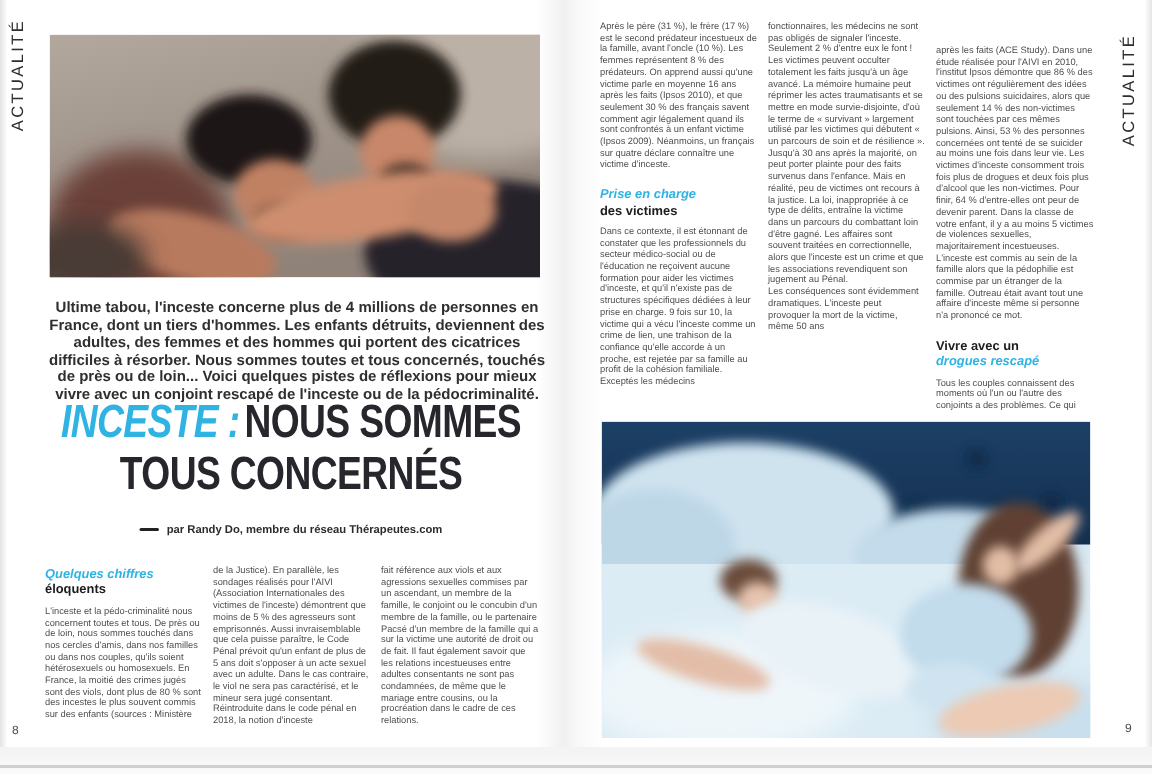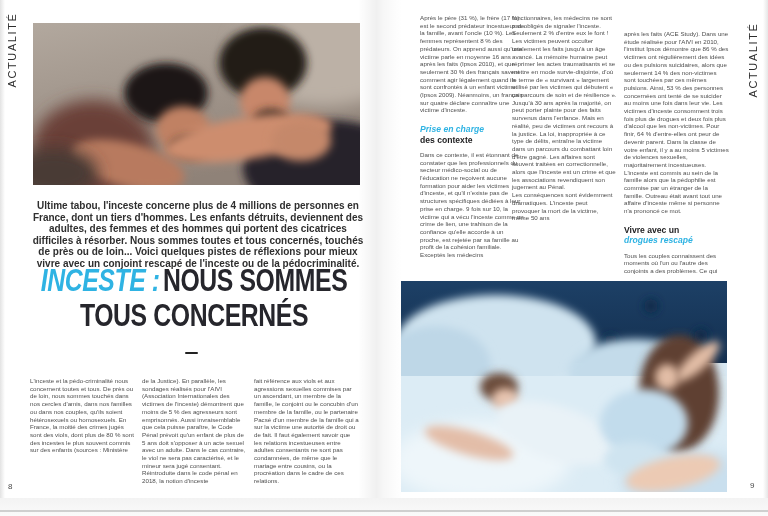--- a/index.html
+++ b/index.html
@@ -40,21 +40,21 @@
   .title-accent{color:#2fb3e3;font-style:italic;padding-right:4px;}
 
   .byline{position:absolute;left:2px;top:348px;width:384px;text-align:center;
           font-size:7.5px;font-weight:700;color:#2c2c2c;}
   .byline-dash{display:inline-block;width:13px;height:2.5px;background:#222;
                vertical-align:middle;margin-right:5px;border-radius:1px;}
 
   
   .col{position:absolute;width:105px;font-size:6.2px;line-height:7.7px;color:#4e4e4e;}
   .lcol1{left:30px;top:377px;} .lcol2{left:142px;top:377px;} .lcol3{left:254px;top:377px;}
-  .rcol1{left:420px;top:14px;} .rcol2{left:512px;top:14px;} .rcol3{left:624px;top:30px;}
+  .rcol1{left:400px;top:14px;} .rcol2{left:512px;top:14px;} .rcol3{left:624px;top:30px;}
   .col p{margin:0;}
   .col-heading{font-size:8.6px;line-height:10.4px;font-weight:700;margin:0 0 6px 0;}
   .col-heading .accent{display:block;color:#2fb3e3;font-style:italic;}
   .col-heading .bold{display:block;color:#1d1d1f;}
   .col-heading.mid{margin-top:10px;}
 
   .page-num{position:absolute;font-size:8px;color:#4a4a4a;}
   .page-num.n8{left:8px;top:482px;}
   .page-num.n9{left:750px;top:481px;}
 </style>
@@ -110,38 +110,42 @@
   <p class="intro">Ultime tabou, l'inceste concerne plus de 4 millions de personnes en France, dont un tiers d'hommes. Les enfants détruits, deviennent des adultes, des femmes et des hommes qui portent des cicatrices difficiles à résorber. Nous sommes toutes et tous concernés, touchés de près ou de loin... Voici quelques pistes de réflexions pour mieux vivre avec un conjoint rescapé de l'inceste ou de la pédocriminalité.</p>
 
   <div class="title">
     <div class="title-line">
       <span class="title-accent">INCESTE :</span><span>NOUS SOMMES</span>
     </div>
     <div class="title-line">TOUS CONCERNÉS</div>
   </div>
 
   <div class="byline">
-    <span class="byline-dash"></span>
+    <span class="byline-dash"></span><span>par Randy Do, membre du réseau Thérapeutes.com</span>
   </div>
 
   <div class="col lcol1">
+    <h3 class="col-heading">
+      <span class="accent">Quelques chiffres</span>
+      <span class="bold">éloquents</span>
+    </h3>
     <p>L'inceste et la pédo-criminalité nous concernent toutes et tous. De près ou de loin, nous sommes touchés dans nos cercles d'amis, dans nos familles ou dans nos couples, qu'ils soient hétérosexuels ou homosexuels. En France, la moitié des crimes jugés sont des viols, dont plus de 80 % sont des incestes le plus souvent commis sur des enfants (sources : Ministère</p>
   </div>
   <div class="col lcol2">
     <p>de la Justice). En parallèle, les sondages réalisés pour l'AIVI (Association Internationales des victimes de l'inceste) démontrent que moins de 5 % des agresseurs sont emprisonnés. Aussi invraisemblable que cela puisse paraître, le Code Pénal prévoit qu'un enfant de plus de 5 ans doit s'opposer à un acte sexuel avec un adulte. Dans le cas contraire, le viol ne sera pas caractérisé, et le mineur sera jugé consentant. Réintroduite dans le code pénal en 2018, la notion d'inceste</p>
   </div>
   <div class="col lcol3">
     <p>fait référence aux viols et aux agressions sexuelles commises par un ascendant, un membre de la famille, le conjoint ou le concubin d'un membre de la famille, ou le partenaire Pacsé d'un membre de la famille qui a sur la victime une autorité de droit ou de fait. Il faut également savoir que les relations incestueuses entre adultes consentants ne sont pas condamnées, de même que le mariage entre cousins, ou la procréation dans le cadre de ces relations.</p>
   </div>
 
   <div class="col rcol1">
     <p>Après le père (31 %), le frère (17 %) est le second prédateur incestueux de la famille, avant l'oncle (10 %). Les femmes représentent 8 % des prédateurs. On apprend aussi qu'une victime parle en moyenne 16 ans après les faits (Ipsos 2010), et que seulement 30 % des français savent comment agir légalement quand ils sont confrontés à un enfant victime (Ipsos 2009). Néanmoins, un français sur quatre déclare connaître une victime d'inceste.</p>
     <h3 class="col-heading mid">
       <span class="accent">Prise en charge</span>
-      <span class="bold">des contexte</span>
+      <span class="bold">des victimes</span>
     </h3>
     <p>Dans ce contexte, il est étonnant de constater que les professionnels du secteur médico-social ou de l'éducation ne reçoivent aucune formation pour aider les victimes d'inceste, et qu'il n'existe pas de structures spécifiques dédiées à leur prise en charge. 9 fois sur 10, la victime qui a vécu l'inceste comme un crime de lien, une trahison de la confiance qu'elle accorde à un proche, est rejetée par sa famille au profit de la cohésion familiale. Exceptés les médecins</p>
   </div>
   <div class="col rcol2">
     <p>fonctionnaires, les médecins ne sont pas obligés de signaler l'inceste. Seulement 2 % d'entre eux le font ! Les victimes peuvent occulter totalement les faits jusqu'à un âge avancé. La mémoire humaine peut réprimer les actes traumatisants et se mettre en mode survie-disjointe, d'où le terme de « survivant » largement utilisé par les victimes qui débutent « un parcours de soin et de résilience ». Jusqu'à 30 ans après la majorité, on peut porter plainte pour des faits survenus dans l'enfance. Mais en réalité, peu de victimes ont recours à la justice. La loi, inappropriée à ce type de délits, entraîne la victime dans un parcours du combattant loin d'être gagné. Les affaires sont souvent traitées en correctionnelle, alors que l'inceste est un crime et que les associations revendiquent son jugement au Pénal.</p>
     <p>Les conséquences sont évidemment dramatiques. L'inceste peut provoquer la mort de la victime, même 50 ans</p>
   </div>
   <div class="col rcol3">
     <p>après les faits (ACE Study). Dans une étude réalisée pour l'AIVI en 2010, l'institut Ipsos démontre que 86 % des victimes ont régulièrement des idées ou des pulsions suicidaires, alors que seulement 14 % des non-victimes sont touchées par ces mêmes pulsions. Ainsi, 53 % des personnes concernées ont tenté de se suicider au moins une fois dans leur vie. Les victimes d'inceste consomment trois fois plus de drogues et deux fois plus d'alcool que les non-victimes. Pour finir, 64 % d'entre-elles ont peur de devenir parent. Dans la classe de votre enfant, il y a au moins 5 victimes de violences sexuelles, majoritairement incestueuses. L'inceste est commis au sein de la famille alors que la pédophilie est commise par un étranger de la famille. Outreau était avant tout une affaire d'inceste même si personne n'a prononcé ce mot.</p>
     <h3 class="col-heading mid">

